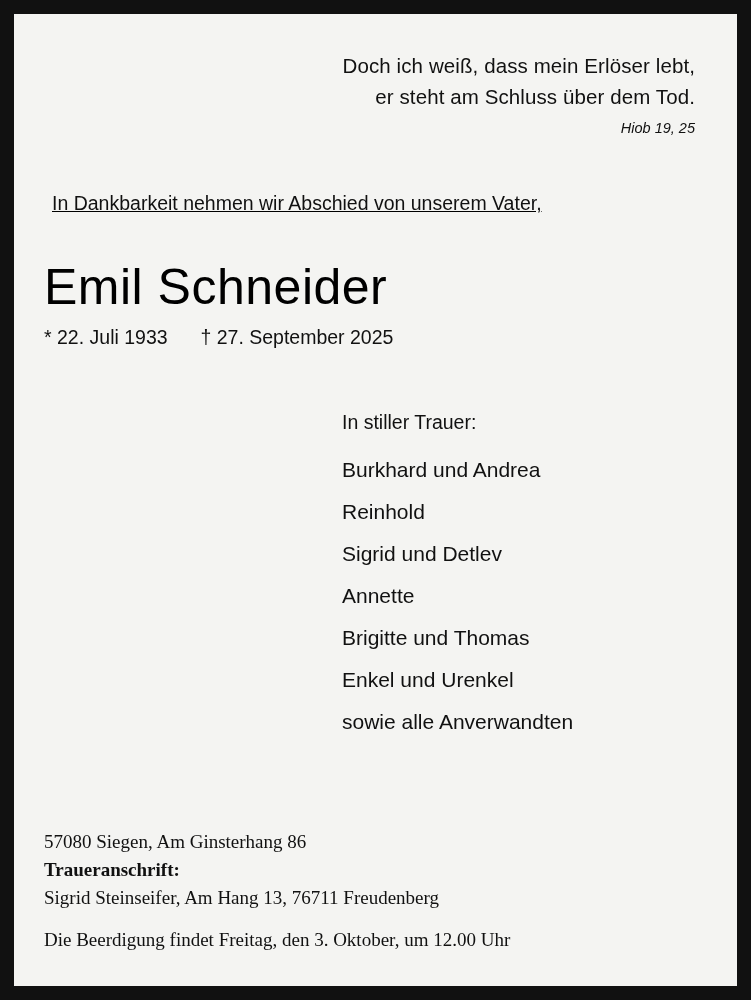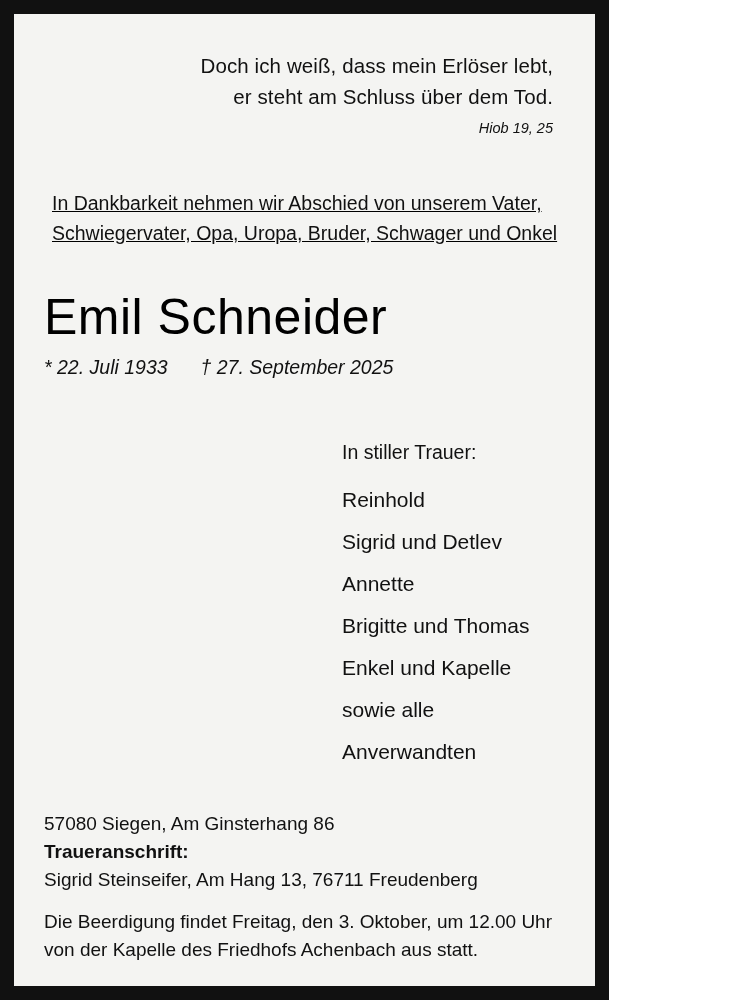--- a/index.html
+++ b/index.html
@@ -8,21 +8,21 @@
     background: #ffffff;
   }
   body {
     width: 751px;
     height: 1000px;
     font-family: "Liberation Sans", sans-serif;
     color: #000000;
   }
   .obituary {
     position: relative;
-    width: 609px;
+    width: 751px;
     height: 1000px;
     box-sizing: border-box;
     background: #ffffff;
     border: 14px solid #111111;
   }
   .page {
     position: relative;
     width: 100%;
     height: 100%;
     box-sizing: border-box;
@@ -71,21 +71,20 @@
     font-size: 50px;
     line-height: 58px;
     font-weight: 400;
     letter-spacing: 0.5px;
     color: #000;
   }
   .dates {
     margin-top: 10px;
     font-size: 19.5px;
     color: #111;
-    font-style: italic;
   }
   .dates .sep {
     display: inline-block;
     width: 22px;
   }
 
   
   .mourners {
     margin-top: 58px;
     padding-left: 298px;
@@ -100,21 +99,22 @@
     font-size: 21px;
     line-height: 42px;
     color: #111;
   }
 
   
   .footer {
     position: absolute;
     left: 30px;
     right: 30px;
-    bottom: 22px;
+    bottom: 32px;
+    font-family: Liberation Serif, serif;
   }
   .footer-line {
     font-size: 19px;
     line-height: 28px;
     color: #111;
   }
   .footer-label {
     font-weight: bold;
   }
   .footer-gap {
@@ -128,45 +128,44 @@
   <div class="page">
 
     <div class="verse">
       <div class="verse-line">Doch ich weiß, dass mein Erlöser lebt,</div>
       <div class="verse-line">er steht am Schluss über dem Tod.</div>
       <div class="verse-source">Hiob 19, 25</div>
     </div>
 
     <div class="intro">
       <div class="intro-line">In Dankbarkeit nehmen wir Abschied von unserem Vater,</div>
-      <div class="intro-line">Schwiegervater, Opa, Uropa, Bruder, Schwager und Onkel</div>
     </div>
 
     <div class="name-block">
       <div class="deceased-name">Emil Schneider</div>
       <div class="dates">
         <span>* 22. Juli 1933</span>
         <span class="sep"></span>
         <span>† 27. September 2025</span>
       </div>
     </div>
 
     <div class="mourners">
       <div class="mourners-heading">In stiller Trauer:</div>
+      <div class="mourner">Burkhard und Andrea</div>
       <div class="mourner">Reinhold</div>
       <div class="mourner">Sigrid und Detlev</div>
       <div class="mourner">Annette</div>
       <div class="mourner">Brigitte und Thomas</div>
-      <div class="mourner">Enkel und Kapelle</div>
+      <div class="mourner">Enkel und Urenkel</div>
       <div class="mourner">sowie alle Anverwandten</div>
     </div>
 
     <div class="footer">
       <div class="footer-line">57080 Siegen, Am Ginsterhang 86</div>
       <div class="footer-line footer-label">Traueranschrift:</div>
       <div class="footer-line">Sigrid Steinseifer, Am Hang 13, 76711 Freudenberg</div>
       <div class="footer-gap"></div>
       <div class="footer-line">Die Beerdigung findet Freitag, den 3. Oktober, um 12.00 Uhr</div>
-      <div class="footer-line">von der Kapelle des Friedhofs Achenbach aus statt.</div>
     </div>
 
   </div>
 </div>
 
 </body></html>

